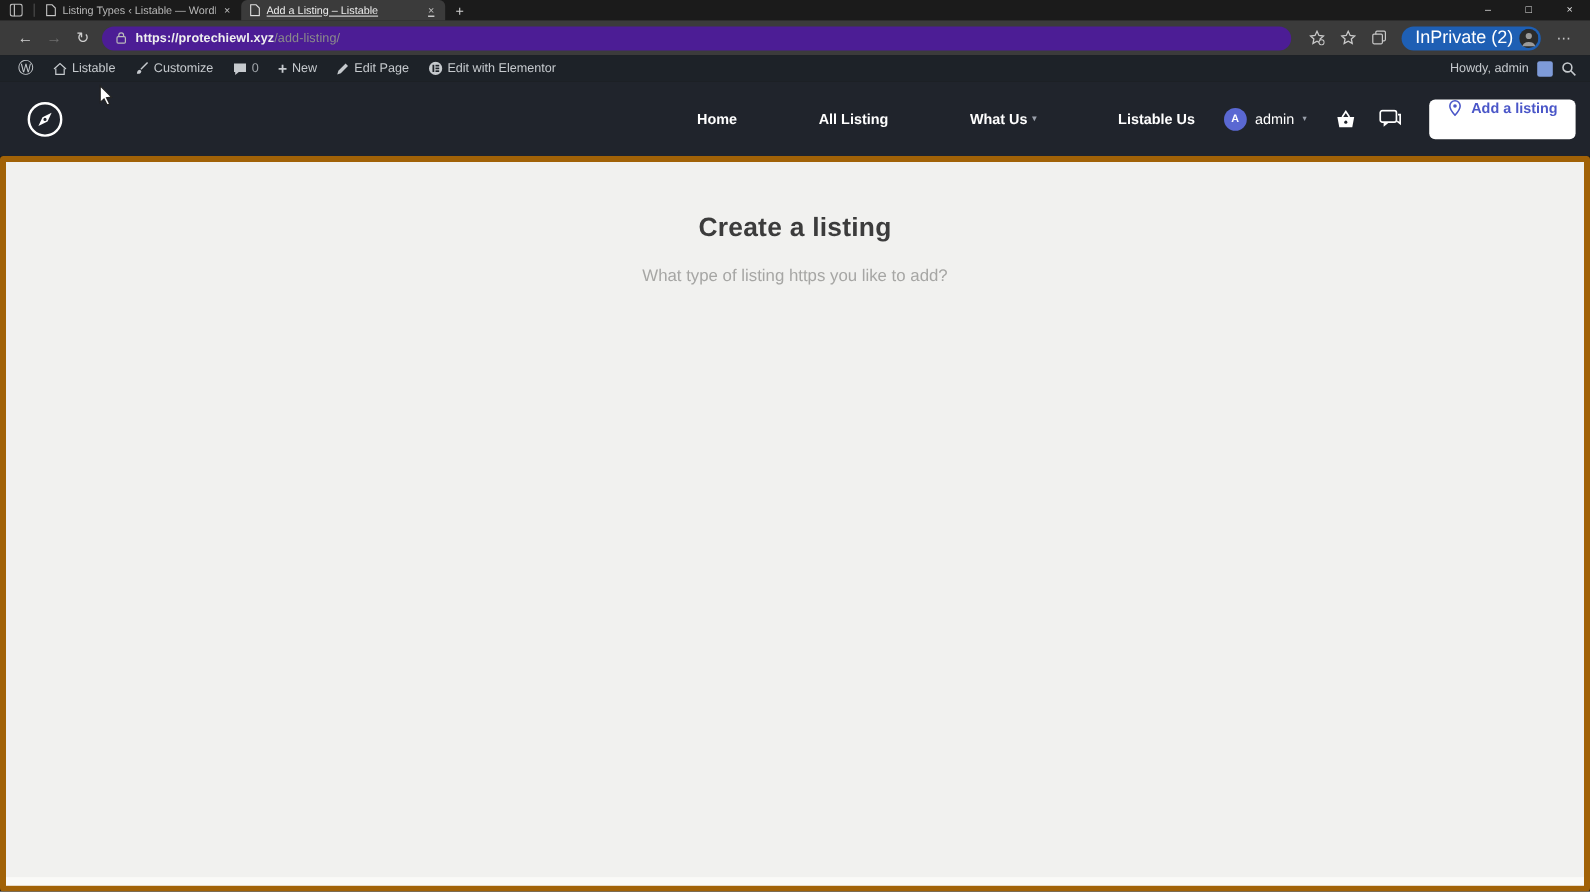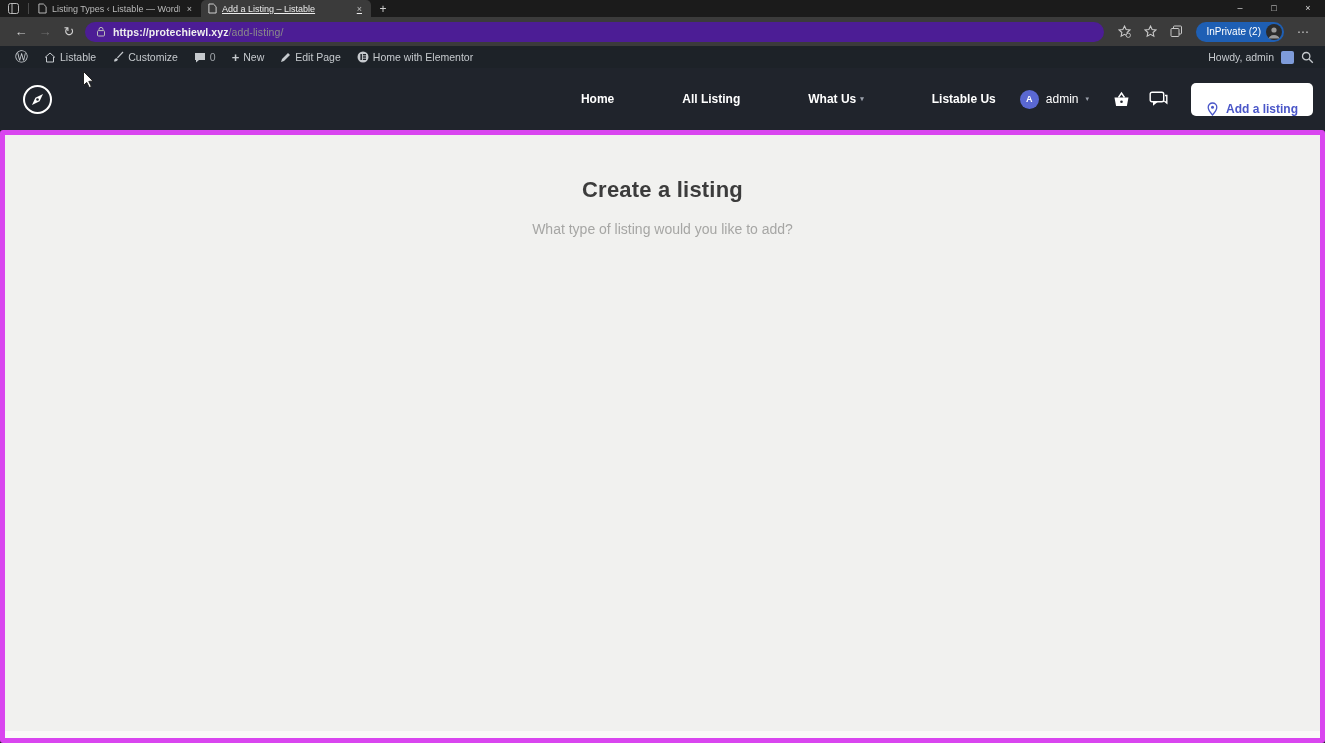--- a/index.html
+++ b/index.html
@@ -22,43 +22,43 @@
 
   
   .toolbar { height:29px; background:#3b3b3b; display:flex; align-items:center; padding:0 9px; }
   .nav-btn { width:24px; text-align:center; font-size:13px; color:#cfcfcf; }
   .nav-btn.disabled { color:#6e6e6e; }
   .urlbar { flex:1; height:20px; background:#4c1d95; border-radius:10px; display:flex; align-items:center; padding:0 11px; gap:7px; margin:0 8px 0 4px; }
   .url-text { font-size:10.5px; color:#efefef; font-weight:bold; letter-spacing:.1px; }
   .url-path { color:#8b8b8b; font-weight:normal; }
   .toolbar-icon { width:26px; display:flex; align-items:center; justify-content:center; color:#c8c8c8; font-size:12px; position:relative; }
   .inprivate-pill { height:20px; border-radius:10px; display:flex; align-items:center; gap:5px; padding:0 2px 0 11px; margin:0 6px; }
-  .inprivate-label { font-size:10px; color:#fff; }
+  .inprivate-label { font-size:15px; color:#fff; }
 
   
   .adminbar { height:22px; display:flex; align-items:center; font-size:10.5px; color:#c6cace; padding:0 7px; }
   .ab-item { display:flex; align-items:center; gap:4px; padding:0 8px; height:100%; }
   .ab-count { color:#a0a5aa; }
   .ab-right { margin-left:auto; display:flex; align-items:center; gap:7px; padding-right:4px; }
   .ab-avatar { width:13px; height:13px; border-radius:2px; background:#7e9bd9; }
 
   
   .siteheader { height:62px; display:flex; align-items:center; padding:0 12px; color:#fff; }
   .site-logo { margin-left:10px; display:flex; align-items:center; }
   .mainnav { margin-left:auto; display:flex; align-items:center; }
   .nav-item { font-size:12px; font-weight:bold; color:#fff; margin-right:24px; display:flex; align-items:center; gap:4px;margin-left:44px; }
   .caret { font-size:7px; color:#9aa0ab; }
   .user-chip { display:flex; align-items:center; gap:7px; margin-right:14px; }
   .user-avatar { width:19px; height:19px; border-radius:50%; display:flex; align-items:center; justify-content:center; font-size:9px; color:#fff; font-weight:bold; }
   .user-name { font-size:12px; font-weight:normal; }
   .header-icon { margin:0 9px; display:flex; align-items:center; }
-  .add-listing-button { background:#fff; border-radius:5px; height:33px; display:flex; align-items:flex-end; gap:7px; padding:0 15px; margin-left:14px; font-size:12px; font-weight:bold; }
-
-  
-  .content { flex:1; background:#f1f1ef; border:5px solid #d946ef; border-radius:3px; text-align:center; position:relative; }
+  .add-listing-button { background:#fff; border-radius:5px; height:33px; display:flex; align-items:flex-start; gap:7px; padding:0 15px; margin-left:14px; font-size:12px; font-weight:bold; }
+
+  
+  .content { flex:1; background:#f1f1ef; border:5px solid #a16207; border-radius:3px; text-align:center; position:relative; }
   .page-title { margin-top:42px; font-size:22px; font-weight:bold; color:#3c3c3c; letter-spacing:.2px; }
   .page-subtitle { margin-top:18px; font-size:14px; color:#a6a6a4; }
   .content-bottom-strip { position:absolute; left:0; right:0; bottom:0; height:7px; background:#fafaf8; }
 
   .cursor { position:absolute; left:82px; top:70px; z-index:50; pointer-events:none; }
 </style>
 </head>
 <body>
 
 <div class="window">
@@ -175,21 +175,21 @@
       <span>Edit Page</span>
     </div>
     <div class="ab-item">
       <svg width="12" height="12" viewBox="0 0 12 12">
           <circle cx="6" cy="6" r="5.5" fill="#c6cace"></circle>
           <rect x="3.4" y="3" width="1.5" height="6" fill="#1d2228"></rect>
           <rect x="5.9" y="3" width="3.1" height="1.4" fill="#1d2228"></rect>
           <rect x="5.9" y="5.3" width="3.1" height="1.4" fill="#1d2228"></rect>
           <rect x="5.9" y="7.6" width="3.1" height="1.4" fill="#1d2228"></rect>
         </svg>
-      <span>Home with Elementor</span>
+      <span>Edit with Elementor</span>
     </div>
     <div class="ab-right">
       <span>Howdy, admin</span>
       <span class="ab-avatar"></span>
       <svg width="13" height="13" viewBox="0 0 13 13">
           <circle cx="5.2" cy="5.2" r="3.7" fill="none" stroke="#c6cace" stroke-width="1.3"></circle>
           <path d="M8 8l3.8 3.8" stroke="#c6cace" stroke-width="1.3"></path>
         </svg>
     </div>
   </div>
@@ -244,21 +244,21 @@
             <path d="M6.5 1a4.3 4.3 0 014.3 4.3c0 3-4.3 7.7-4.3 7.7S2.2 8.3 2.2 5.3A4.3 4.3 0 016.5 1z" fill="none" stroke="#4a56c8" stroke-width="1.3"></path>
             <circle cx="6.5" cy="5.3" r="1.5" fill="#4a56c8"></circle>
           </svg>
         <span>Add a listing</span>
       </div>
     </div>
   </div>
 
   <div class="content">
     <div class="page-title">Create a listing</div>
-    <div class="page-subtitle">What type of listing would you like to add?</div>
+    <div class="page-subtitle">What type of listing https you like to add?</div>
     <div class="content-bottom-strip"></div>
   </div>
 
 </div>
 
 <svg class="cursor" width="13" height="19" viewBox="0 0 13 19">
     <path d="M1.5 1.5l9.5 9.5-4.2.4 2.6 5.2-2.1 1-2.6-5.2-3.2 3z" fill="#ffffff" stroke="#222222" stroke-width="1"></path>
   </svg>
 
 </body></html>

